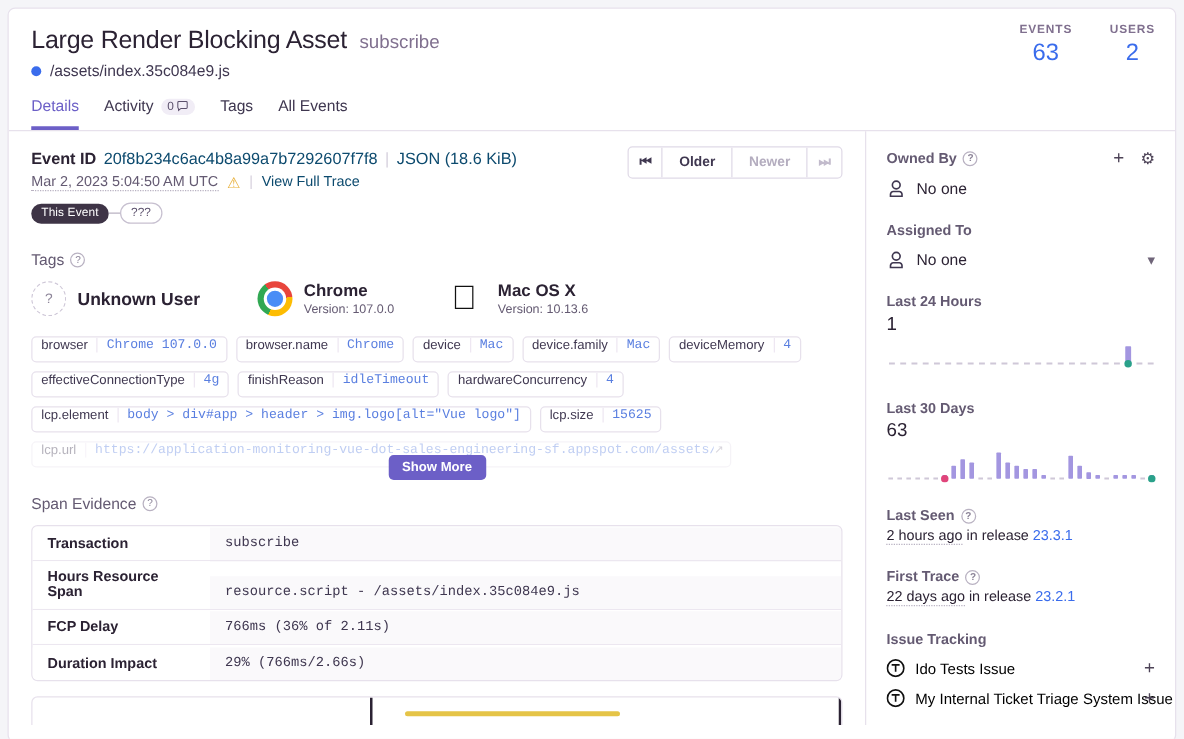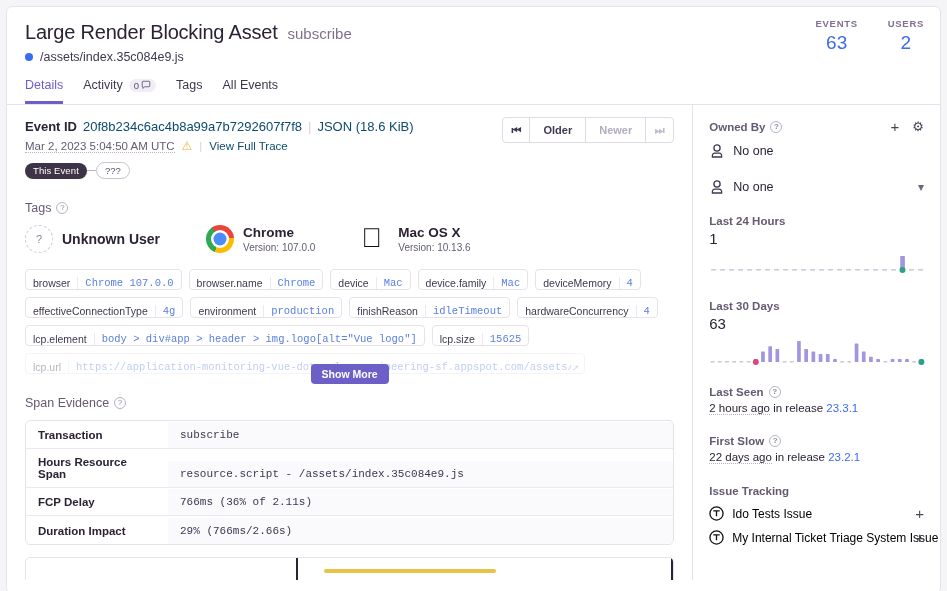--- a/index.html
+++ b/index.html
@@ -146,21 +146,21 @@
   .chrome::after {
     content: ""; position: absolute; left: 50%; top: 50%; width: 13px; height: 13px;
     transform: translate(-50%, -50%); border-radius: 50%; background: #4a8df6;
     box-shadow: 0 0 0 2.5px #fff;
   }
   .apple { font-size: 27px; line-height: 27px; color: #111; }
 
   
   .pills { display: flex; flex-wrap: wrap; gap: 7px; position: relative; }
   .pill {
-    display: inline-flex; align-items: flex-end;
+    display: inline-flex; align-items: flex-start;
     border: 1px solid #e7e1ec; border-radius: 4px; overflow: hidden;
     background: #fff; height: 21px;
   }
   .pk {
     padding: 0 7px; font-size: 10.5px; color: #3f3750;
     display: flex; align-items: center; border-right: 1px solid #eee7f2;
   }
   .pv {
     padding: 0 7px; font-size: 10.5px; color: #5a7fe0;
     font-family: "Liberation Mono", monospace;
@@ -367,24 +367,20 @@
           <span class="pv">Mac</span>
         </div>
         <div class="pill">
           <span class="pk">deviceMemory</span>
           <span class="pv">4</span>
         </div>
 
         <div class="pill">
           <span class="pk">effectiveConnectionType</span>
           <span class="pv">4g</span>
-        </div>
-        <div class="pill">
-          <span class="pk">environment</span>
-          <span class="pv">production</span>
         </div>
         <div class="pill">
           <span class="pk">finishReason</span>
           <span class="pv">idleTimeout</span>
         </div>
         <div class="pill">
           <span class="pk">hardwareConcurrency</span>
           <span class="pv">4</span>
         </div>
 
@@ -454,20 +450,21 @@
         <div class="sb-person">
           <svg class="person-ico" viewBox="0 0 16 16">
             <circle cx="8" cy="5" r="3.1" fill="none" stroke="#3f3750" stroke-width="1.3"></circle>
             <path d="M3.4 14v-1.6a2.2 2.2 0 012.2-2.2h4.8a2.2 2.2 0 012.2 2.2V14z" fill="none" stroke="#3f3750" stroke-width="1.3"></path>
           </svg>
           <span class="sb-person-txt">No one</span>
         </div>
       </div>
 
       <div class="sb-block">
+        <div class="sb-label">Assigned To</div>
         <div class="sb-person sb-person-row">
           <span style="display:flex;align-items:center;gap:8px;">
             <svg class="person-ico" viewBox="0 0 16 16">
               <circle cx="8" cy="5" r="3.1" fill="none" stroke="#3f3750" stroke-width="1.3"></circle>
               <path d="M3.4 14v-1.6a2.2 2.2 0 012.2-2.2h4.8a2.2 2.2 0 012.2 2.2V14z" fill="none" stroke="#3f3750" stroke-width="1.3"></path>
             </svg>
             <span class="sb-person-txt">No one</span>
           </span>
           <span class="chev-ico">▾</span>
         </div>
@@ -563,21 +560,21 @@
         </div>
         <div class="sb-seen-line">
           <span class="dotted">2 hours ago</span>
           <span>in release</span>
           <span class="rel-link">23.3.1</span>
         </div>
       </div>
 
       <div class="sb-seen">
         <div class="sb-h">
-          <span>First Slow</span>
+          <span>First Trace</span>
           <span class="q-ico">?</span>
         </div>
         <div class="sb-seen-line">
           <span class="dotted">22 days ago</span>
           <span>in release</span>
           <span class="rel-link">23.2.1</span>
         </div>
       </div>
 
       <div class="issue-h">Issue Tracking</div>

